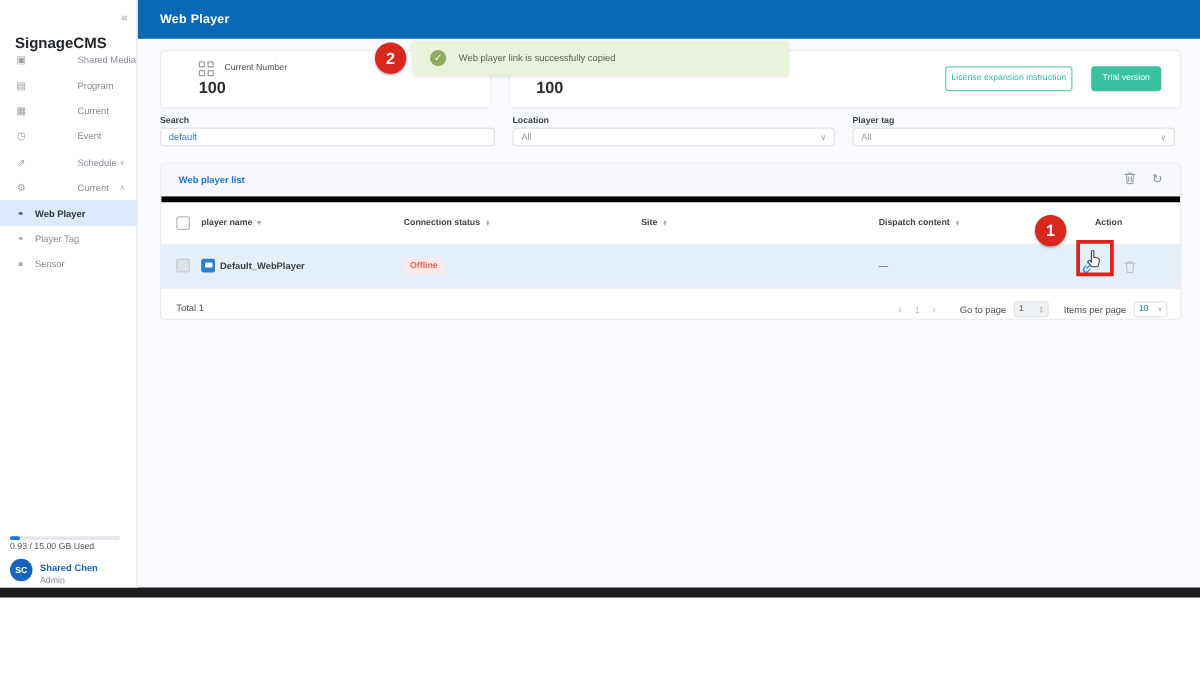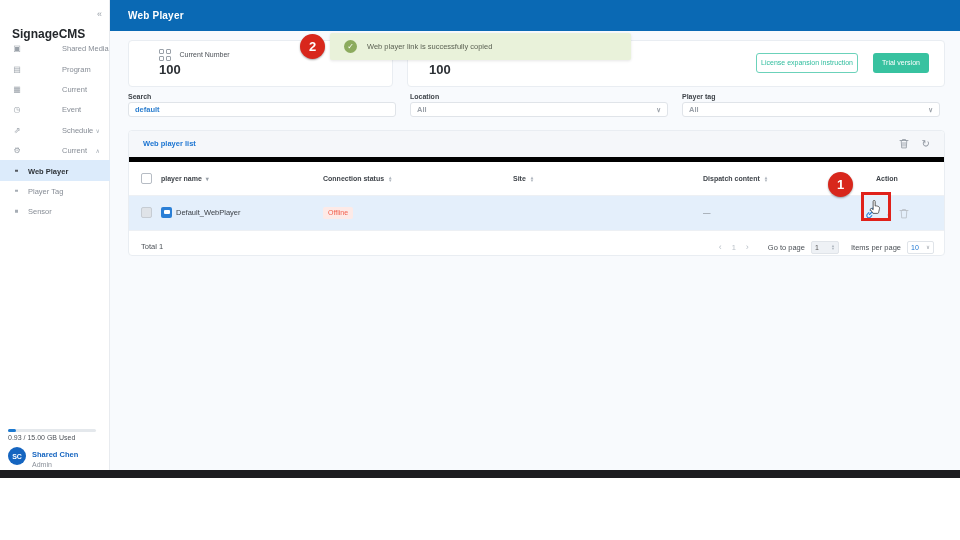--- a/index.html
+++ b/index.html
@@ -62,21 +62,21 @@
   .toast{position:absolute;left:220px;top:2px;width:301px;height:27px;background:#e9f2da;
          border-radius:2px;display:flex;align-items:center;z-index:5;box-shadow:0 1px 3px rgba(0,0,0,.10);}
   .toast-icon{margin-left:14px;width:13px;height:13px;border-radius:50%;background:#8cab5e;
               color:#fff;font-size:8px;line-height:13px;text-align:center;flex:0 0 auto;}
   .toast-msg{margin-left:10px;font-size:7.5px;color:#5c6254;}
 
   .filter-label{position:absolute;top:62px;font-size:7px;font-weight:bold;color:#3f444a;}
   .fl-search{left:18px;} .fl-location{left:300px;} .fl-tag{left:572px;}
   .field{position:absolute;top:71px;height:15px;background:#fff;border:1px solid #e0e4e9;
          border-radius:3px;box-sizing:border-box;font-size:7.5px;display:flex;
-         align-items:center;padding:0 6px;justify-content:space-between;font-weight:bold;}
+         align-items:center;padding:0 6px;justify-content:space-between;}
   .f-search{left:18px;width:268px;color:#2f80d0;}
   .f-location{left:300px;width:258px;color:#9aa0a8;}
   .f-tag{left:572px;width:258px;color:#9aa0a8;}
   .f-chev{color:#9aa0a8;font-size:6.5px;}
 
   
   .table-card{left:18px;top:99px;width:817px;height:126px;}
   .tc-titlebar{position:relative;height:26px;background:#f5f7fa;border-bottom:5px solid #000000;
                border-radius:4px 4px 0 0;}
   .tc-title{position:absolute;left:14px;line-height:26px;font-size:7.5px;font-weight:bold;color:#1c75d2;}
@@ -86,21 +86,21 @@
              font-weight:bold;color:#3f444a;}
   .cell{position:absolute;top:0;line-height:33px;white-space:nowrap;}
   .c-check{left:12px;top:11px;line-height:normal;}
   .c-name{left:32px;} .c-status{left:194px;} .c-site{left:384px;} .c-dispatch{left:574px;} .c-action{left:747px;}
   .checkbox{width:11px;height:11px;border:1px solid #b6bcc4;border-radius:2px;background:#fff;box-sizing:border-box;}
   .checkbox.dim{background:#dfe3e8;border-color:#c6ccd3;}
   .sort{display:inline-flex;flex-direction:column;vertical-align:middle;margin-left:4px;
         font-size:4.5px;line-height:3.6px;color:#b0b7bf;}
   .caret{margin-left:4px;font-size:6px;color:#9aa1a9;}
   .tc-row{position:relative;height:34px;background:#e4effb;border-bottom:1px solid #edf0f4;
-          font-size:7.5px;color:#3a3f45;}
+          font-size:7.5px;color:#3a3f45;font-weight:bold;}
   .tc-row .cell{line-height:34px;}
   .player-icon{position:absolute;left:32px;top:11px;width:11px;height:11px;background:#2a7fd6;
                border-radius:2px;}
   .player-icon i{position:absolute;left:2.5px;top:2.5px;width:6px;height:4px;background:#fff;border-radius:1px;}
   .r-name{left:47px;}
   .badge-offline{position:absolute;left:194px;top:11px;background:#fdeae7;color:#f2604e;
                  font-size:7px;line-height:12px;padding:0 5px;border-radius:2px;}
   .dim-dash{color:#777c82;}
   .act-icons{position:absolute;left:736px;top:11px;display:flex;align-items:center;gap:10px;}
   .mini-ico{font-size:7px;color:#b6bcc4;line-height:1;}

